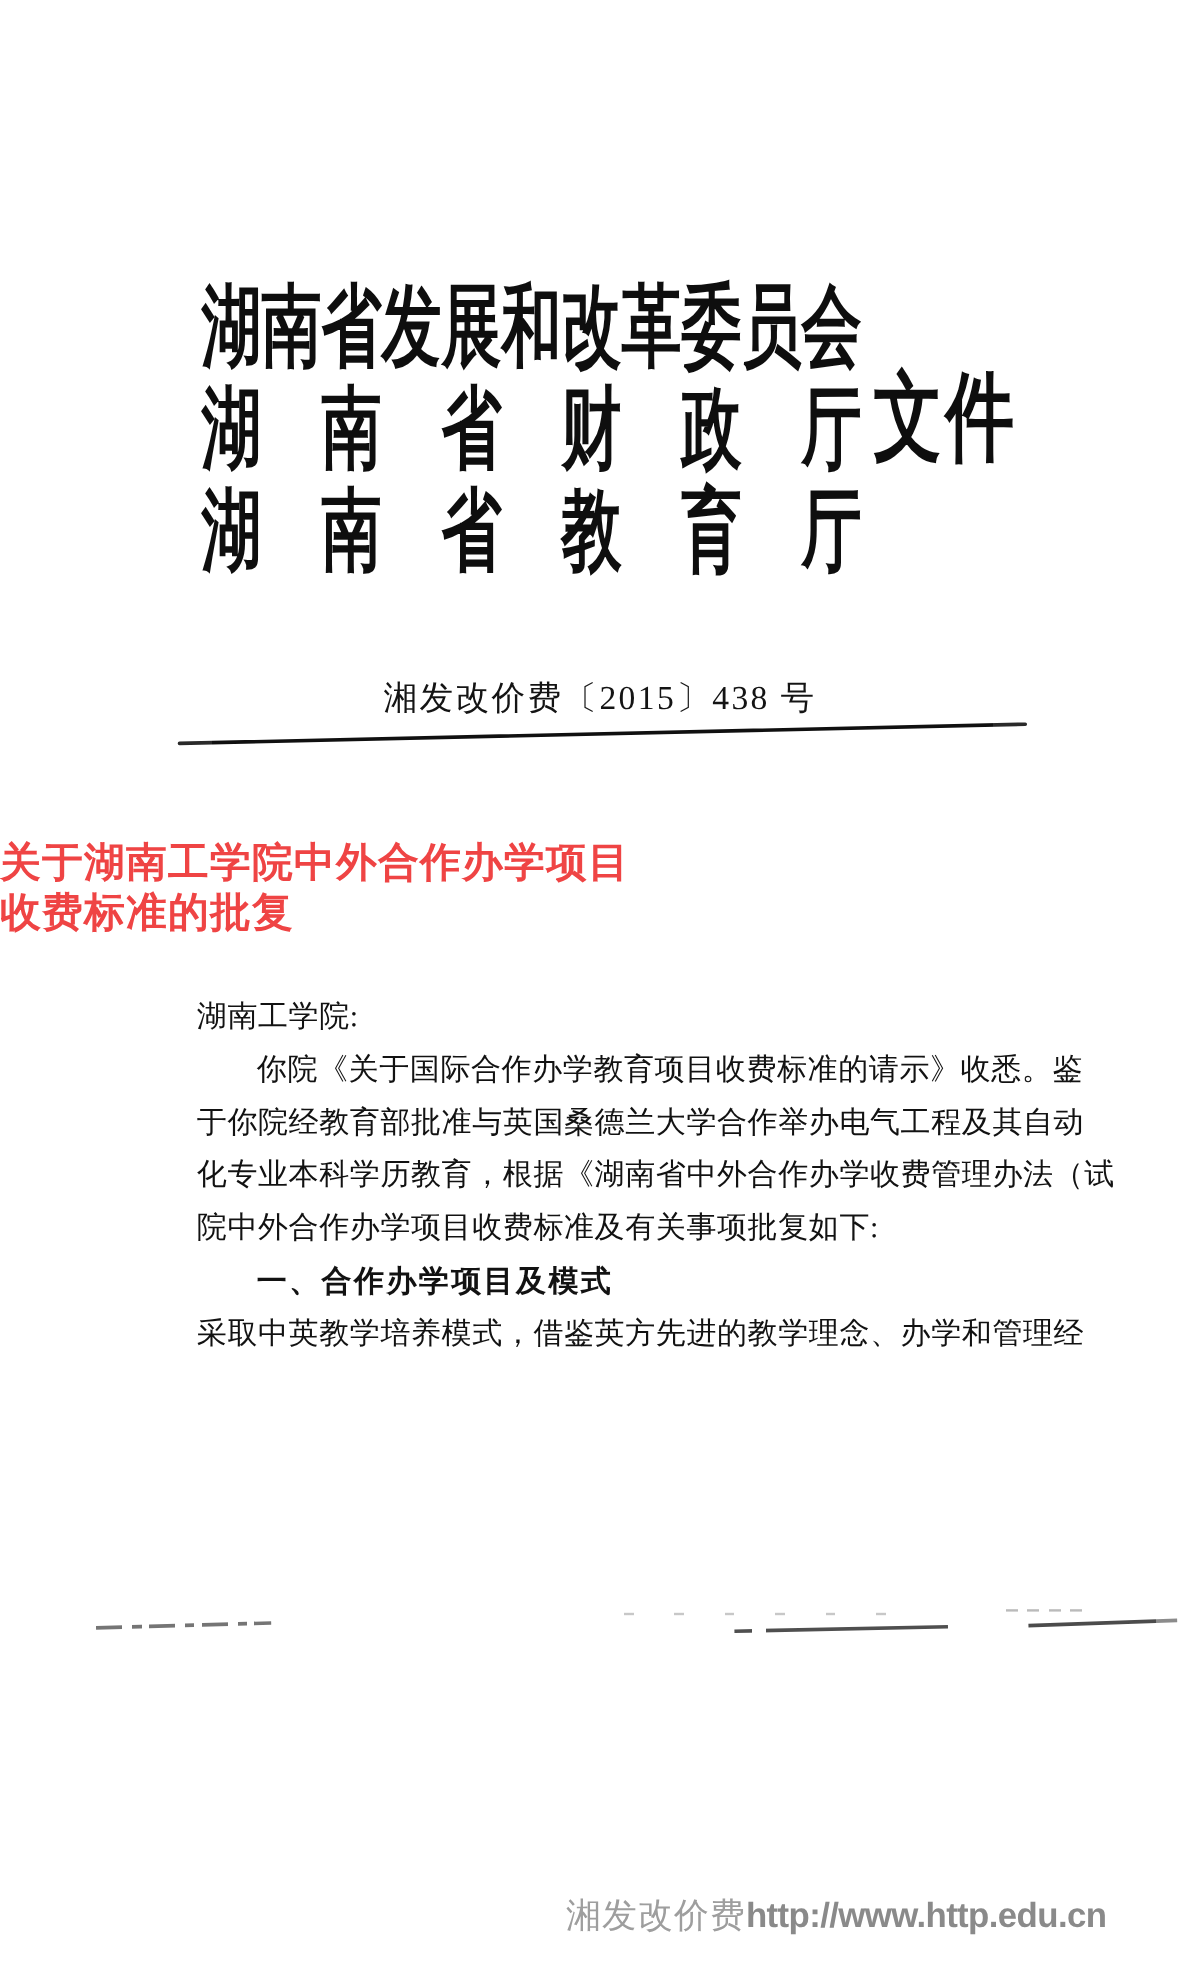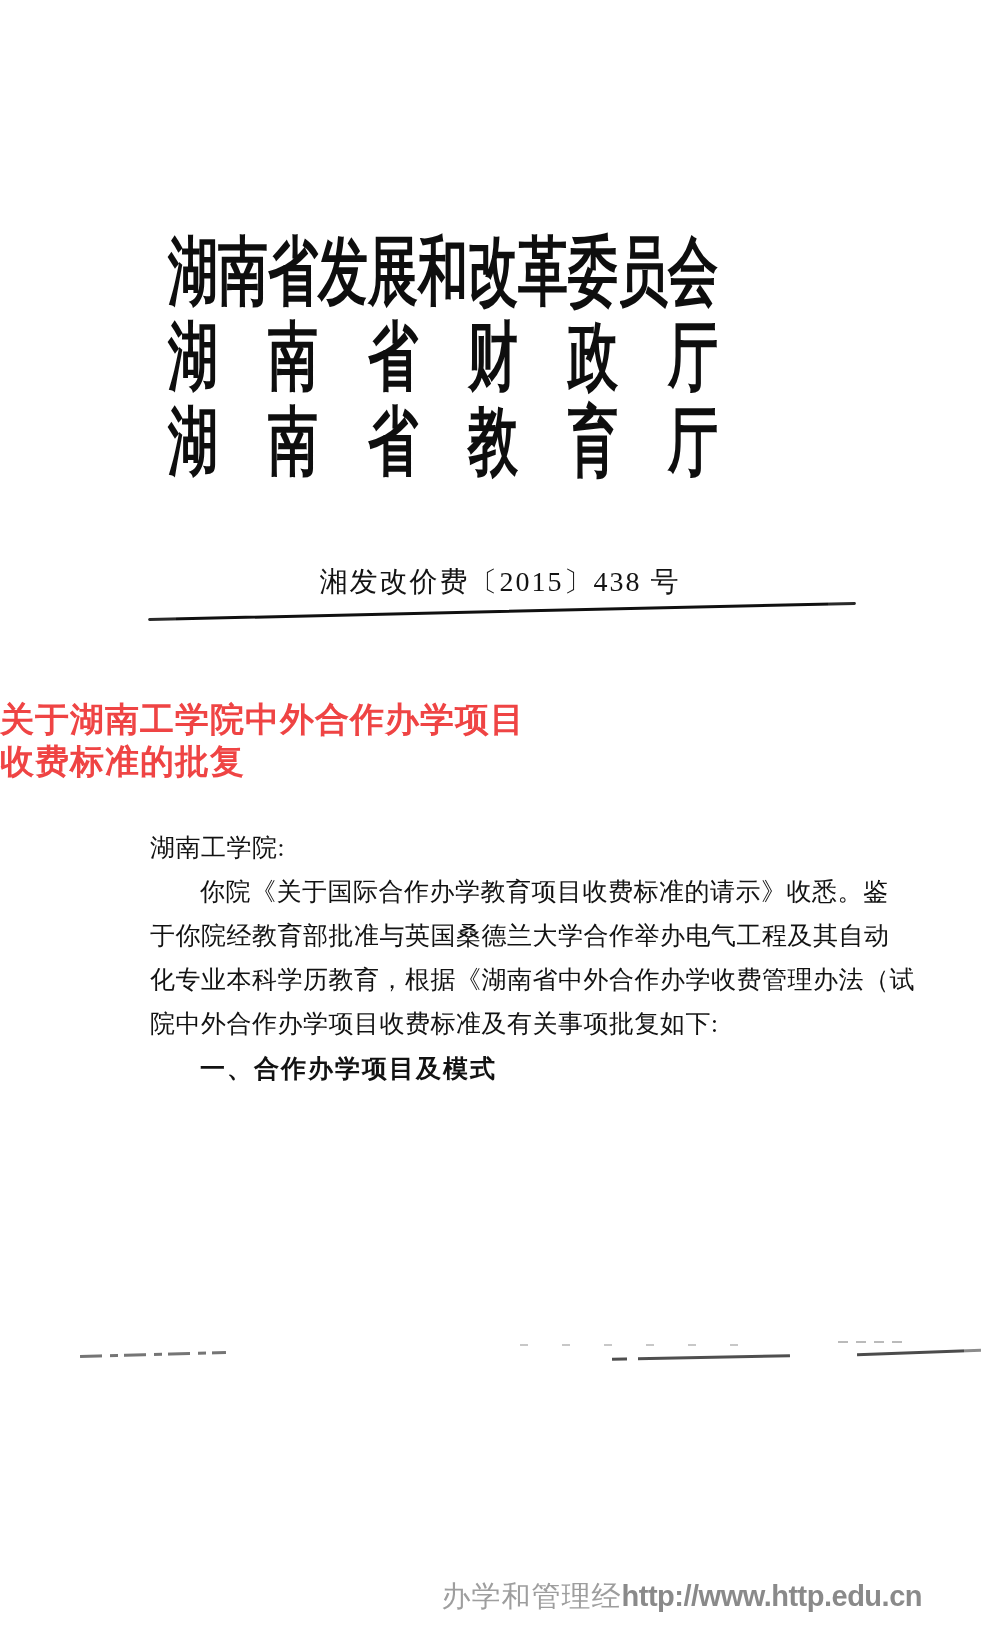--- a/index.html
+++ b/index.html
@@ -95,21 +95,21 @@
   .body-text {
     position: absolute;
     left: 150px;
     top: 826px;
     width: 780px;
     font-size: 25px;
     line-height: 44px;
     color: #121212;
     letter-spacing: 0.5px;
   }
-  .body-text .line { white-space: nowrap; }
+  .body-text .line { white-space: nowrap; margin-left: 14px; }
   .body-text .indent { text-indent: 50px; }
   .body-text .heading {
     font-family: "Liberation Sans", sans-serif;
     font-weight: 700;
     letter-spacing: 2px;
   }
 
   
   .artifact { position: absolute; pointer-events: none; }
   .art-a {
@@ -194,44 +194,48 @@
     <div class="agency-row">
       <div class="agency-line">
           <span>湖</span>
           <span>南</span>
           <span>省</span>
           <span>教</span>
           <span>育</span>
           <span>厅</span>
         </div>
     </div>
+    <div class="doc-type">
+      <span>文件</span>
+    </div>
   </div>
 
   <div class="doc-number">湘发改价费〔2015〕438 号</div>
 
   <div class="rule"></div>
 
   <div class="title">
     <div>关于湖南工学院中外合作办学项目</div>
     <div>收费标准的批复</div>
   </div>
 
   <div class="body-text">
     <div class="line">湖南工学院:</div>
     <div class="line indent">你院《关于国际合作办学教育项目收费标准的请示》收悉。鉴</div>
     <div class="line">于你院经教育部批准与英国桑德兰大学合作举办电气工程及其自动</div>
     <div class="line">化专业本科学历教育，根据《湖南省中外合作办学收费管理办法（试</div>
     <div class="line">院中外合作办学项目收费标准及有关事项批复如下:</div>
     <div class="line indent heading">一、合作办学项目及模式</div>
+    <div class="line">采取中英教学培养模式，借鉴英方先进的教学理念、办学和管理经</div>
   </div>
 
   <div class="artifact art-a"></div>
   <div class="artifact art-b"></div>
   <div class="artifact art-c"></div>
   <div class="artifact art-d"></div>
   <div class="artifact art-e"></div>
 
   <div class="footer">
-    <span class="site-cn">办学和管理经</span>
+    <span class="site-cn">湘发改价费</span>
       <span class="site-url">http://www.http.edu.cn</span>
   </div>
 
 </div>
 
 </body></html>

